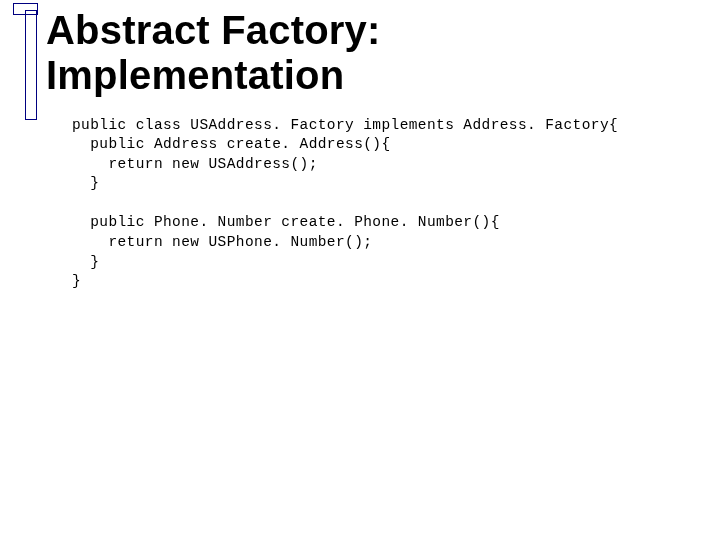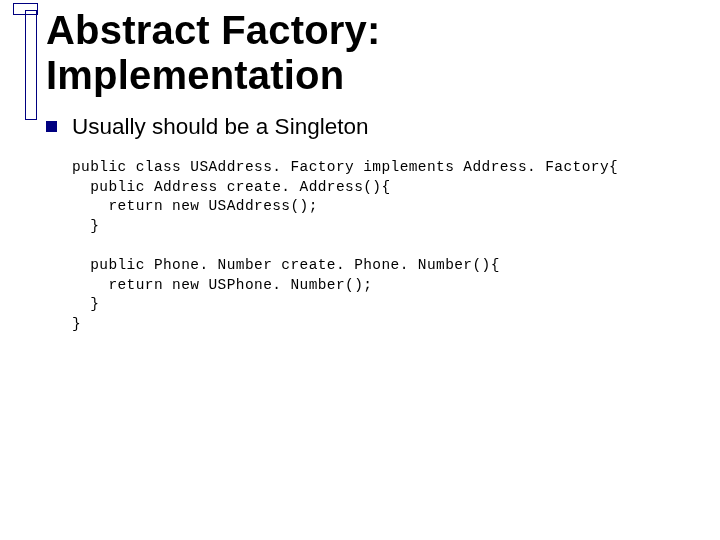--- a/index.html
+++ b/index.html
@@ -80,21 +80,20 @@
 </head>
 <body>
 
 <div class="slide">
   <div class="accent-top"></div>
   <div class="accent-side"></div>
 
   <h1 class="title">Abstract Factory: Implementation</h1>
 
   <ul class="bullets">
-    <li>Usually should be a Singleton</li>
   </ul>
 
   <div class="code">public class USAddress. Factory implements Address. Factory{
   public Address create. Address(){
     return new USAddress();
   }
 
   public Phone. Number create. Phone. Number(){
     return new USPhone. Number();
   }

